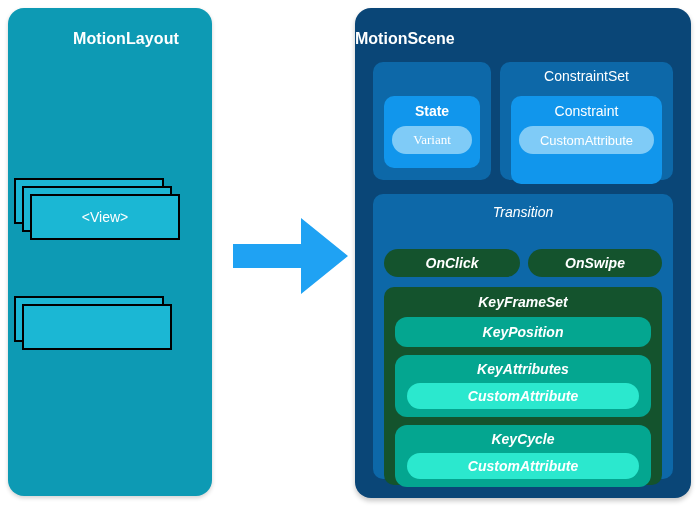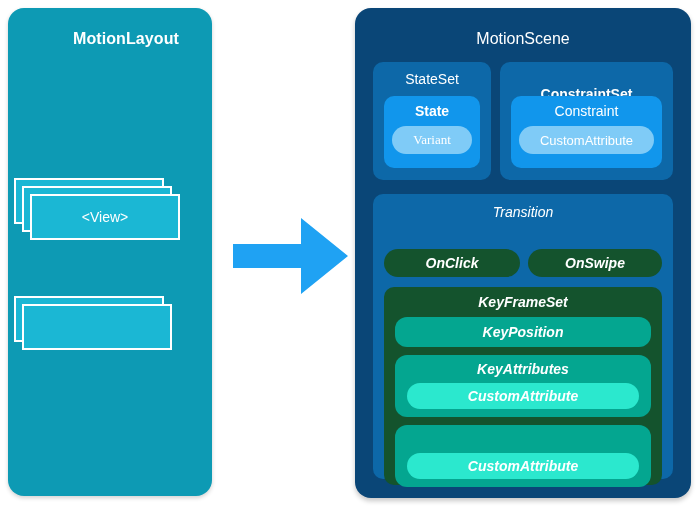--- a/index.html
+++ b/index.html
@@ -45,21 +45,21 @@
     width: 192px;
     height: 64px;
   }
   #view-stack  { top: 170px; }
   #helper-stack{ top: 288px; }
 
   .stack-card {
     position: absolute;
     box-sizing: border-box;
     background: #1BB7D4;
-    border: 2px solid #ffffff;
+    border: 2px solid #000000;
     width: 150px;
     height: 46px;
   }
   .stack-card.back2 { left: 0px;  top: 0px;  }
   .stack-card.back1 { left: 8px;  top: 8px;  }
   .stack-card.front { left: 16px; top: 16px; }
 
   .stack-label {
     position: absolute;
     left: 0;
@@ -92,24 +92,24 @@
     height: 490px;
     background: #0A4677;
     border-radius: 16px;
     box-shadow: 0 3px 5px rgba(0,0,0,0.22);
   }
   #motionscene-title {
     position: absolute;
     top: 22px;
     left: 0;
     width: 100%;
-    text-align: center;
+    text-align: left;
     color: #ffffff;
     font-size: 16px;
-    font-weight: normal;
+    font-weight: bold;
   }
 
   
   .box {
     position: absolute;
     box-sizing: border-box;
     border-radius: 10px;
   }
   .box > .box-title {
     position: absolute;
@@ -131,22 +131,22 @@
 
   
   #stateset-box   { left: 18px;  top: 54px;  width: 118px; height: 118px; }
   #stateset-title { top: 9px; }
   #state-box      { left: 11px;  top: 34px;  width: 96px;  height: 72px; border-radius: 10px; }
   #state-title    { top: 7px; font-weight: bold; }
   #variant-pill   { left: 8px;   top: 30px;  width: 80px;  height: 28px; border-radius: 14px; font-family: Liberation Serif, serif; }
 
   
   #constraintset-box   { left: 145px; top: 54px;  width: 173px; height: 118px; }
-  #constraintset-title { top: 24px; font-weight: bold; }
-  #constraint-box      { left: 11px;  top: 34px;  width: 151px; height: 72px; border-radius: 10px; }
+  #constraintset-title { top: 6px; }
+  #constraint-box      { left: 11px;  top: 34px;  width: 151px; height: 88px; border-radius: 10px; }
   #constraint-title    { top: 7px; }
   #customattr-pill     { left: 8px;   top: 30px;  width: 135px; height: 28px; border-radius: 14px; }
 
   
   #transition-box   { left: 18px; top: 186px; width: 300px; height: 285px; font-style: italic; }
   #transition-title { top: 10px; }
 
   #onclick-pill { left: 11px;  top: 38px; width: 136px; height: 28px; border-radius: 14px; }
   #onswipe-pill { left: 155px; top: 38px; width: 134px; height: 28px; border-radius: 14px; }
 
@@ -209,21 +209,20 @@
 </div>
 
 <svg id="flow-arrow" viewBox="0 0 115 76">
   <polygon points="0,26 68,26 68,0 115,38 68,76 68,50 0,50" fill="#1FA2F3"></polygon>
 </svg>
 
 <div id="motionscene-panel">
   <div id="motionscene-title">MotionScene</div>
 
   <div id="stateset-box" class="box lvl-set">
-    <div id="stateset-title" class="box-title">StateSet</div>
 
     <div id="state-box" class="box lvl-item">
       <div id="state-title" class="box-title">State</div>
 
       <div id="variant-pill" class="box lvl-sub">
         <span class="sub-label">Variant</span>
       </div>
     </div>
   </div>
 
@@ -258,19 +257,20 @@
       </div>
 
       <div id="keyattributes-box" class="box lvl-key">
         <div class="key-title">KeyAttributes</div>
         <div class="key-sub-pill lvl-keysub">
           <span class="key-sub-label">CustomAttribute</span>
         </div>
       </div>
 
       <div id="keycycle-box" class="box lvl-key">
+        <div class="key-title">KeyCycle</div>
         <div class="key-sub-pill lvl-keysub">
           <span class="key-sub-label">CustomAttribute</span>
         </div>
       </div>
     </div>
   </div>
 </div>
 
 </body></html>

